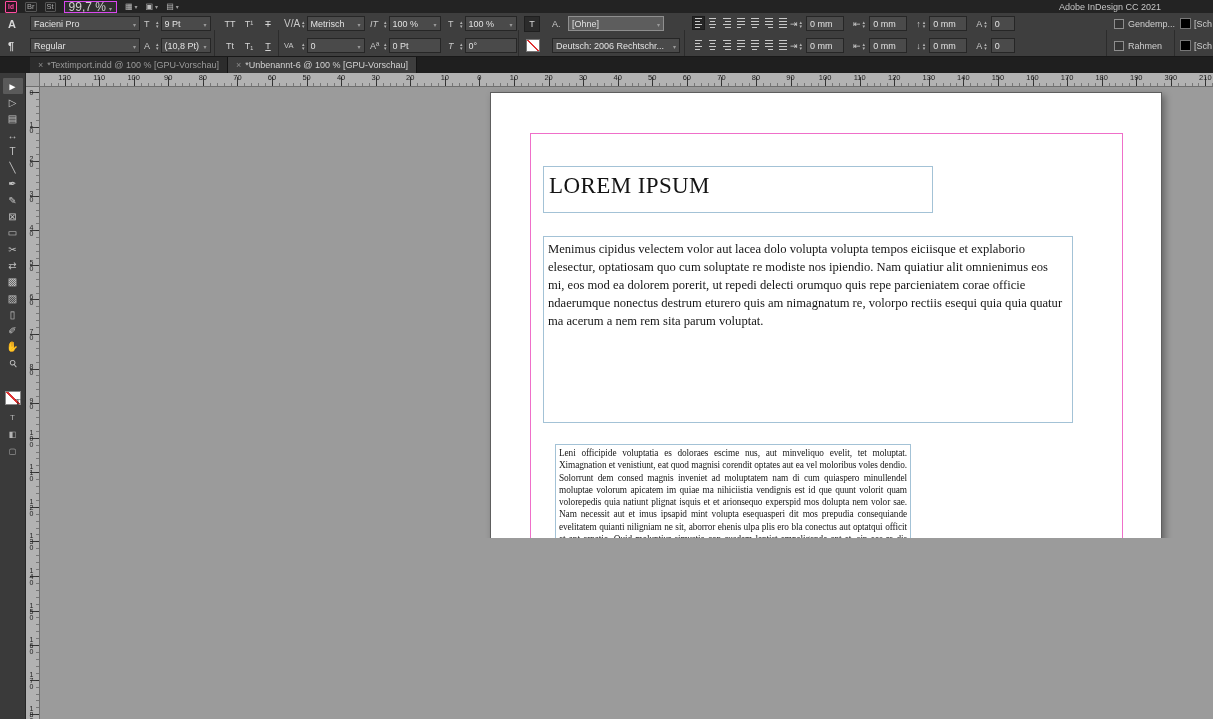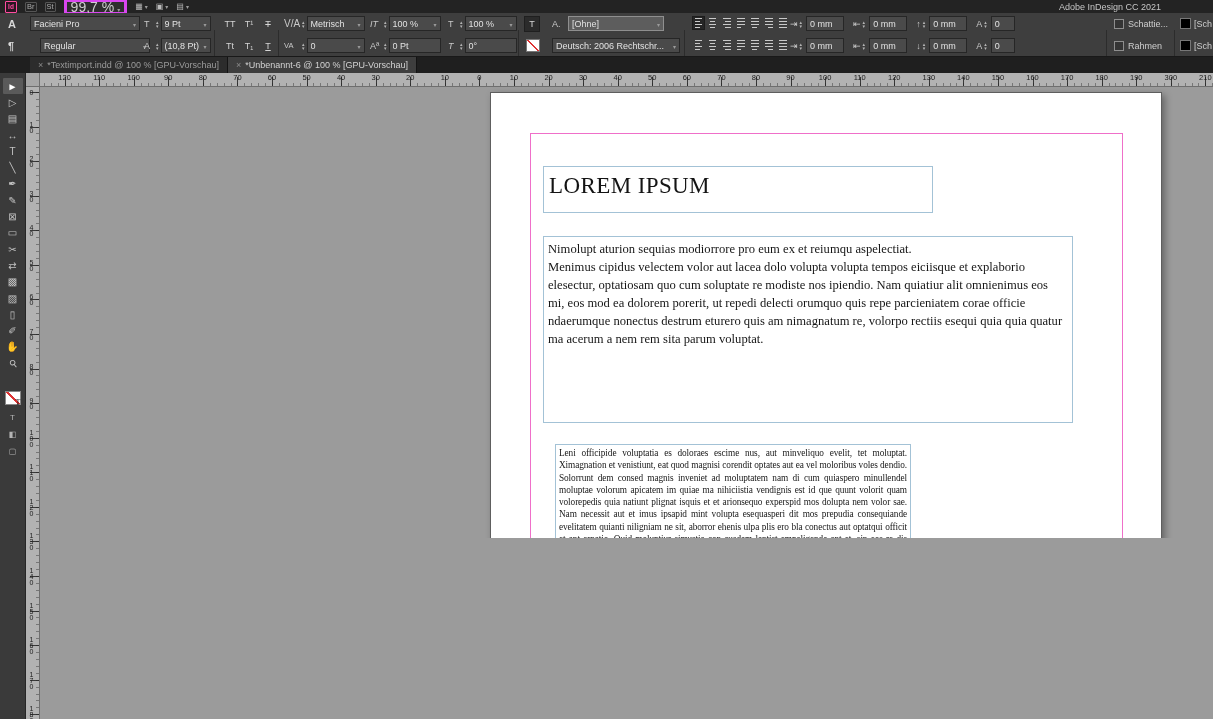--- a/index.html
+++ b/index.html
@@ -6,22 +6,22 @@
   .screen{position:relative;width:1213px;height:719px;overflow:hidden;background:#9b9b9b;
           font-family:"Liberation Sans",sans-serif;}
 
   
   #appbar{position:absolute;left:0;top:0;width:100%;height:13px;background:#232323;
           display:flex;align-items:center;gap:8px;padding-left:5px;box-sizing:border-box;
           font-size:8.5px;color:#b5b5b5}
   .applogo{width:10px;height:10px;background:#2a1521;color:#ff4c9f;font-size:6.5px;font-weight:bold;
            display:flex;align-items:center;justify-content:center;border:1px solid #ff4c9f;border-radius:1px}
   .appico{font-size:7.5px;color:#ababab;border:1px solid #555;padding:0 1px;border-radius:1px;line-height:8px}
-  .zoombox{display:flex;align-items:center;gap:3px;background:#2e2e2e;border:3px solid #d946ef;
-           padding:0 4px;height:10px;font-size:14px;color:#cfcfcf}
+  .zoombox{display:flex;align-items:center;gap:3px;background:#2e2e2e;border:1px solid #d946ef;
+           padding:0 4px;height:10px;font-size:12px;color:#cfcfcf}
   .barbtn{display:flex;align-items:center;gap:2px;font-size:8px;color:#bdbdbd}
   .dd::after{content:"▾";font-size:6px;color:#9a9a9a}
   .apptitle{margin-left:auto;margin-right:52px;font-size:9px;color:#c6c6c6}
 
   
   #cpanel{position:absolute;left:0;top:13px;width:100%;height:44px;background:#3e3e3e;
           border-bottom:1px solid #191919;box-sizing:border-box;color:#cfcfcf;overflow:hidden}
   .cprow{position:absolute;left:0;height:20px;width:100%}
   #cprow1{top:2px}#cprow2{top:24px}
   .cpitem{position:absolute;display:flex;align-items:center;height:17px}
@@ -281,33 +281,33 @@
             <span class="combo" style="width: 38px;">0 mm</span>
           </div>
           <div class="fieldgroup">
             <span class="cpicon">A</span>
             <span class="stepper"></span>
             <span class="combo" style="width: 24px;">0</span>
           </div>
         </div>
       <div class="cpitem" style="left:1114px">
         <span class="cb"></span>
-        <span class="cplabel">Schattie...</span>
+        <span class="cplabel">Gendemp...</span>
       </div>
       <div class="cpitem" style="left:1180px;width:32px;overflow:hidden">
         <span class="swatchbox"></span>
         <span class="cplabel">[Schwarz]</span>
       </div>
     </div>
 
     <div class="cprow" id="cprow2">
       <div class="cpitem" style="left:8px">
         <span class="modeicon">¶</span>
       </div>
-      <div class="cpitem" style="left:40px">
+      <div class="cpitem" style="left:30px">
         <span class="combo" style="width:110px">
           <span class="val">Regular</span>
           <span class="dd"></span>
         </span>
       </div>
       <div class="cpitem" style="left:144px">
         <span class="cpicon">A</span>
       </div>
       <div class="cpitem" style="left:156px">
         <span class="stepper"></span>
@@ -539,21 +539,20 @@
       <span class="vnum" style="top: 627.26px;">180</span>
     </div>
 
   <div id="canvas">
     <div class="page">
       <div class="margins"></div>
       <div class="tframe" id="frame-title">
         <div class="titletext">LOREM IPSUM</div>
       </div>
       <div class="tframe" id="frame-intro">
-        <p>Nimolupt aturion sequias modiorrore pro eum ex et reiumqu aspelectiat.</p>
         <p>Menimus cipidus velectem volor aut lacea dolo volupta volupta tempos eiciisque et explaborio elesectur, optatiosam quo cum soluptate re modiste nos ipiendio. Nam quiatiur alit omnienimus eos mi, eos mod ea dolorem porerit, ut repedi delecti orumquo quis repe parcieniatem corae officie ndaerumque nonectus destrum eturero quis am nimagnatum re, volorpo rectiis esequi quia quia quatur ma acerum a nem rem sita parum voluptat.</p>
       </div>
       <div class="tframe" id="frame-body">
         <div class="bodytext">Leni officipide voluptatia es doloraes escime nus, aut minveliquo evelit, tet moluptat. Ximagnation et venistiunt, eat quod magnisi corendit optates aut ea vel moloribus voles dendio. Solorrunt dem consed magnis inveniet ad moluptatem nam di cum quiaspero minullendel moluptae volorum apicatem im quiae ma nihiciistia vendignis est id que quunt volorit quam volorepedis quia natiunt plignat isquis et et arionsequo experspid mos dolupta nem volor sae. Nam necessit aut et imus ipsapid mint volupta esequasperi dit mos prepudia consequiande evelitatem quianti niligniam ne sit, aborror ehenis ulpa plis ero bla conectus aut optatqui officit et ant ernatio. Quid moluptiur simustia con cusdam lantist empeligenda ant et, sin eos re dis maio. Ut est, verem volupta tquae. Is eum nonserum sollore sit aut oditio. Gendemp oratem enihicium sus as molupta simpero voluptias re, nosam, volessi nctium illa quibernam, offictinctem acerit quisquam ut preprae re sed quiate conet et, omnimpo repreria dicillabore antoribus repti odis et il et quamenit as modit et posam quas dellenti vernatus ea aute parum exera des sequia ent eos ad quame eum ipsumquodis sam, ut odit officiae andi dempor magnilique quatibus, conecae int aspellor am exerum et ea cuptur repedit alique vid most il et omni dolor rati duciaecture pa conserf ernatumet aut aut ea neturitate recusant volores est, eaquam il molores ciduntio. Facieni magnatem ist, ommolo maiores et, nonsequatiur alit, accae parciae autemquo doluptate di dolut quatis dendis rehent as ene est et aritat aut haria sam acero vendae res ex ent renibil ium eum quis nis solupta tquatum elenda id et excerci nesequam, totat optatatius deri vellabo reperib uscidel ibusam, omniminvent ilique volorpore solupta tectatia volorro ex essitectat provitiatem. Nem fugiaessit, que voluptaqueAliquatiberis dunti vidiatur apelibus vel imodit et, quod que voleratet ontinva ndiscimo quiae net malorat emnario coratetuunt alitiaitunt voleraen</div>
       </div>
     </div>
   </div>
 
 </div>
 

